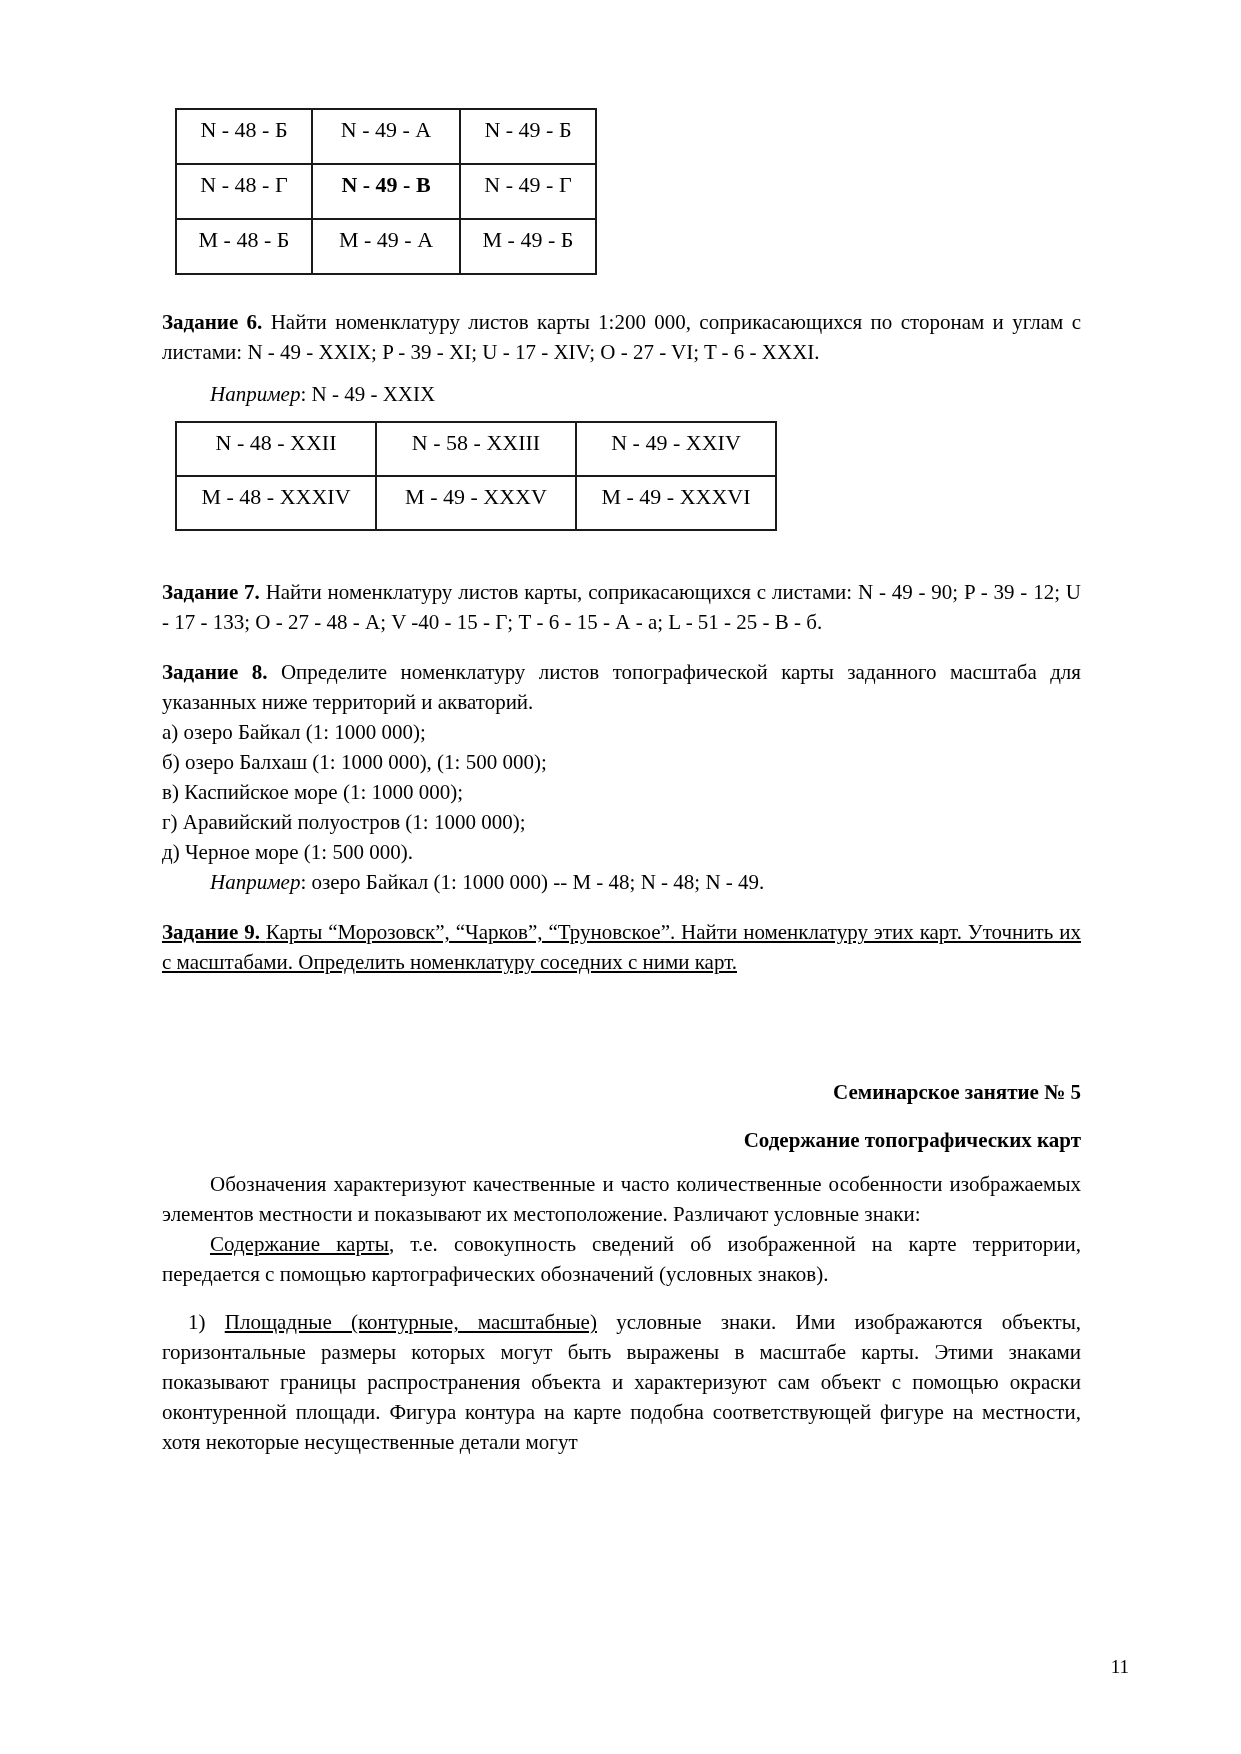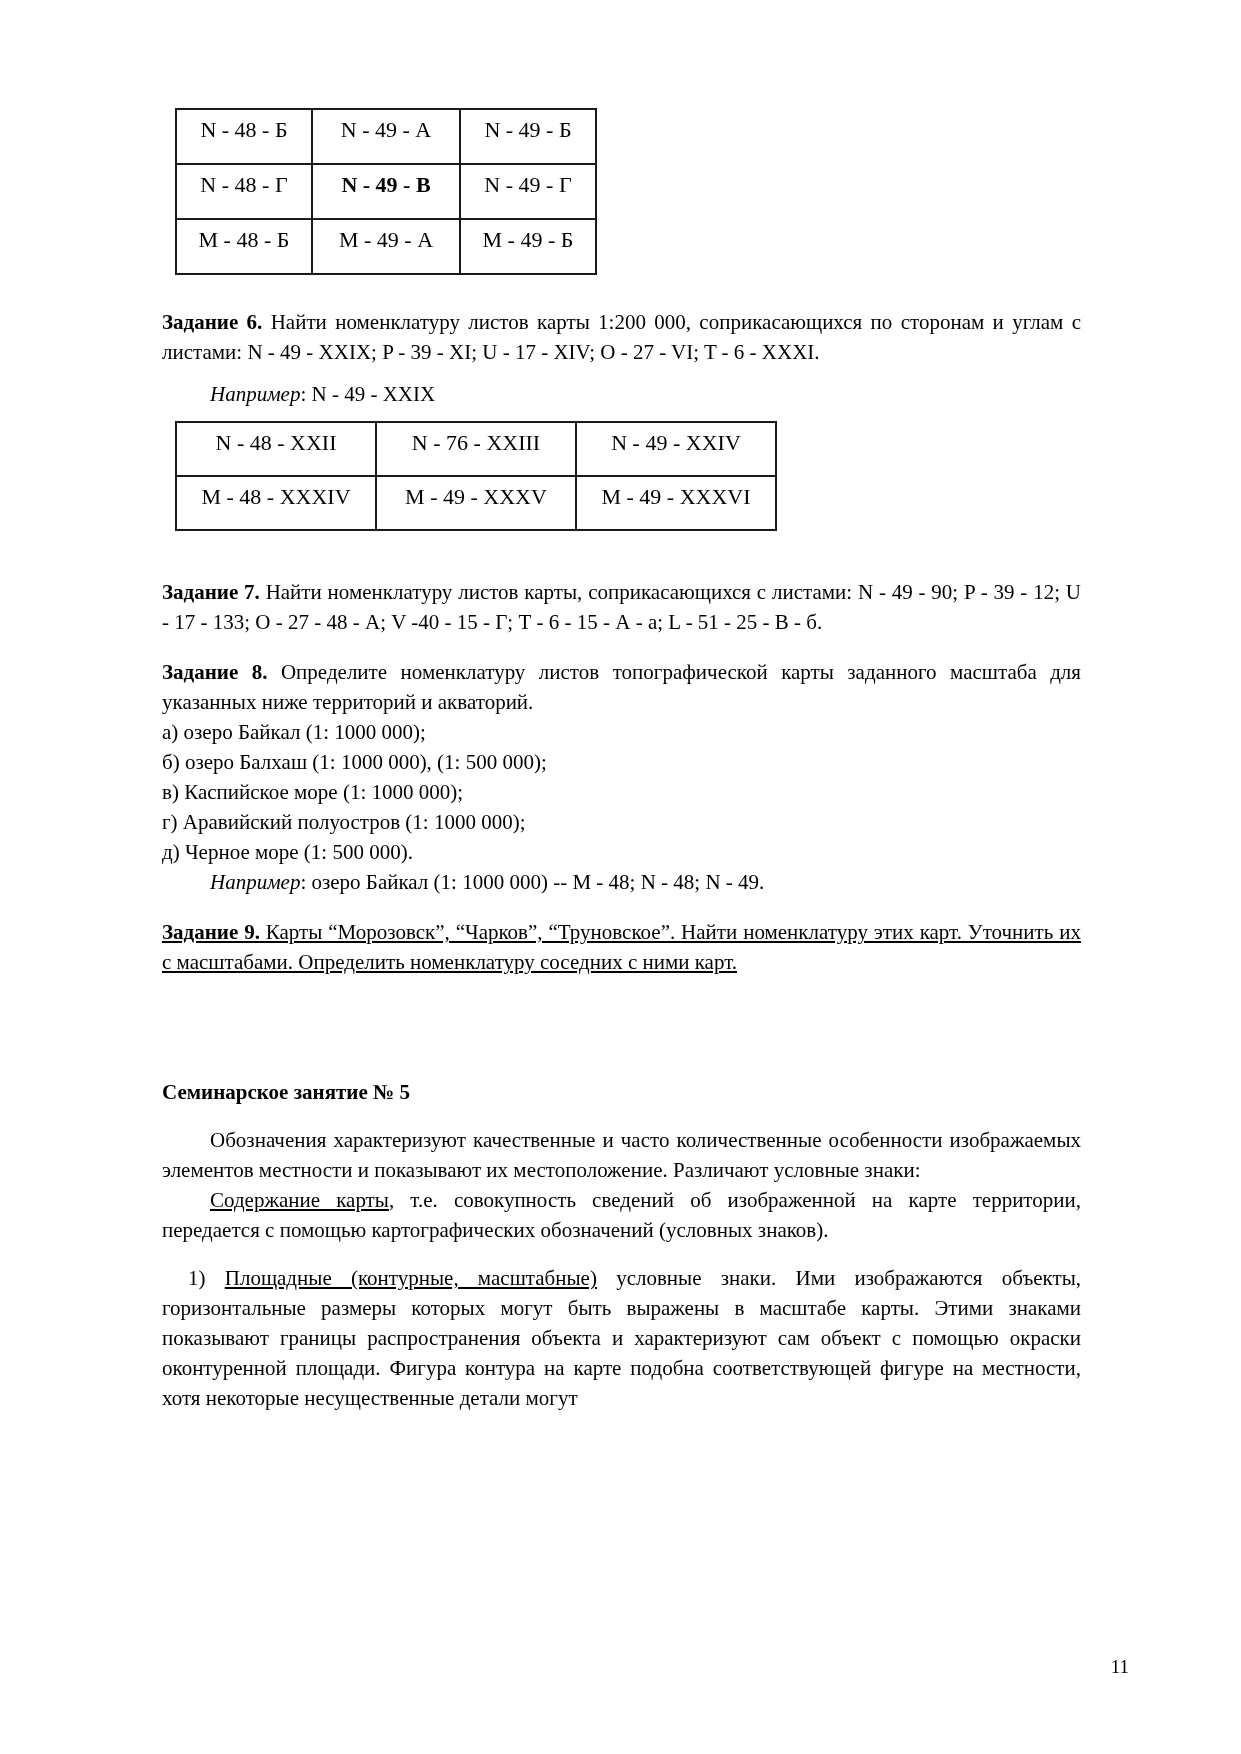--- a/index.html
+++ b/index.html
@@ -46,21 +46,21 @@
 
   .mb-after-t1 { margin-bottom: 32px; }
   .mb12 { margin-bottom: 12px; }
   .mb-after-t2 { margin-bottom: 46px; }
   .mb20 { margin-bottom: 20px; }
   .mb-before-sem { margin-bottom: 100px; text-decoration: underline; }
   .mb18 { margin-bottom: 18px; }
   .mb14 { margin-bottom: 14px; }
 
   .example-line { padding-left: 48px; }
-  .heading { text-align: left; font-weight: bold; }
+  .heading { text-align: right; font-weight: bold; }
   .indent48 { text-indent: 48px; }
   .indent26 { text-indent: 26px; }
 
   .page-number {
     position: absolute;
     top: 1656px;
     right: 112px;
     font-size: 19px;
     line-height: 22px;
   }
@@ -106,21 +106,21 @@
 
   <table class="sheet t2 mb-after-t2">
     <colgroup>
         <col>
         <col>
         <col>
       </colgroup>
     <tbody>
       <tr>
         <td>N - 48 - XXII</td>
-        <td>N - 76 - XXIII</td>
+        <td>N - 58 - XXIII</td>
         <td>N - 49 - XXIV</td>
       </tr>
       <tr>
         <td>М - 48 - XXXIV</td>
         <td>М - 49 - XXXV</td>
         <td>М - 49 - XXXVI</td>
       </tr>
     </tbody>
   </table>
 
@@ -143,20 +143,21 @@
       <i>Например</i><span>: озеро Байкал (1: 1000 000) -- М - 48; N - 48; N - 49.</span>
     </p>
   </div>
 
   <p class="just mb-before-sem">
     <b>Задание 9.</b>
     <span>Карты “Морозовск”, “Чарков”, “Труновское”. Найти номенклатуру этих карт. Уточнить их с масштабами. Определить номенклатуру соседних с ними карт.</span>
   </p>
 
   <p class="heading mb18">Семинарское занятие  № 5</p>
+  <p class="heading mb14">Содержание топографических карт</p>
 
   <p class="just indent48">
     <span>Обозначения характеризуют качественные и часто количественные особенности изображаемых элементов местности и показывают их местоположение. Различают условные знаки:</span>
   </p>
 
   <p class="just indent48 mb18">
     <span class="u">Содержание карты</span><span>, т.е. совокупность сведений об изображенной на карте территории, передается с помощью картографических обозначений (условных знаков).</span>
   </p>
 
   <p class="just indent26">

